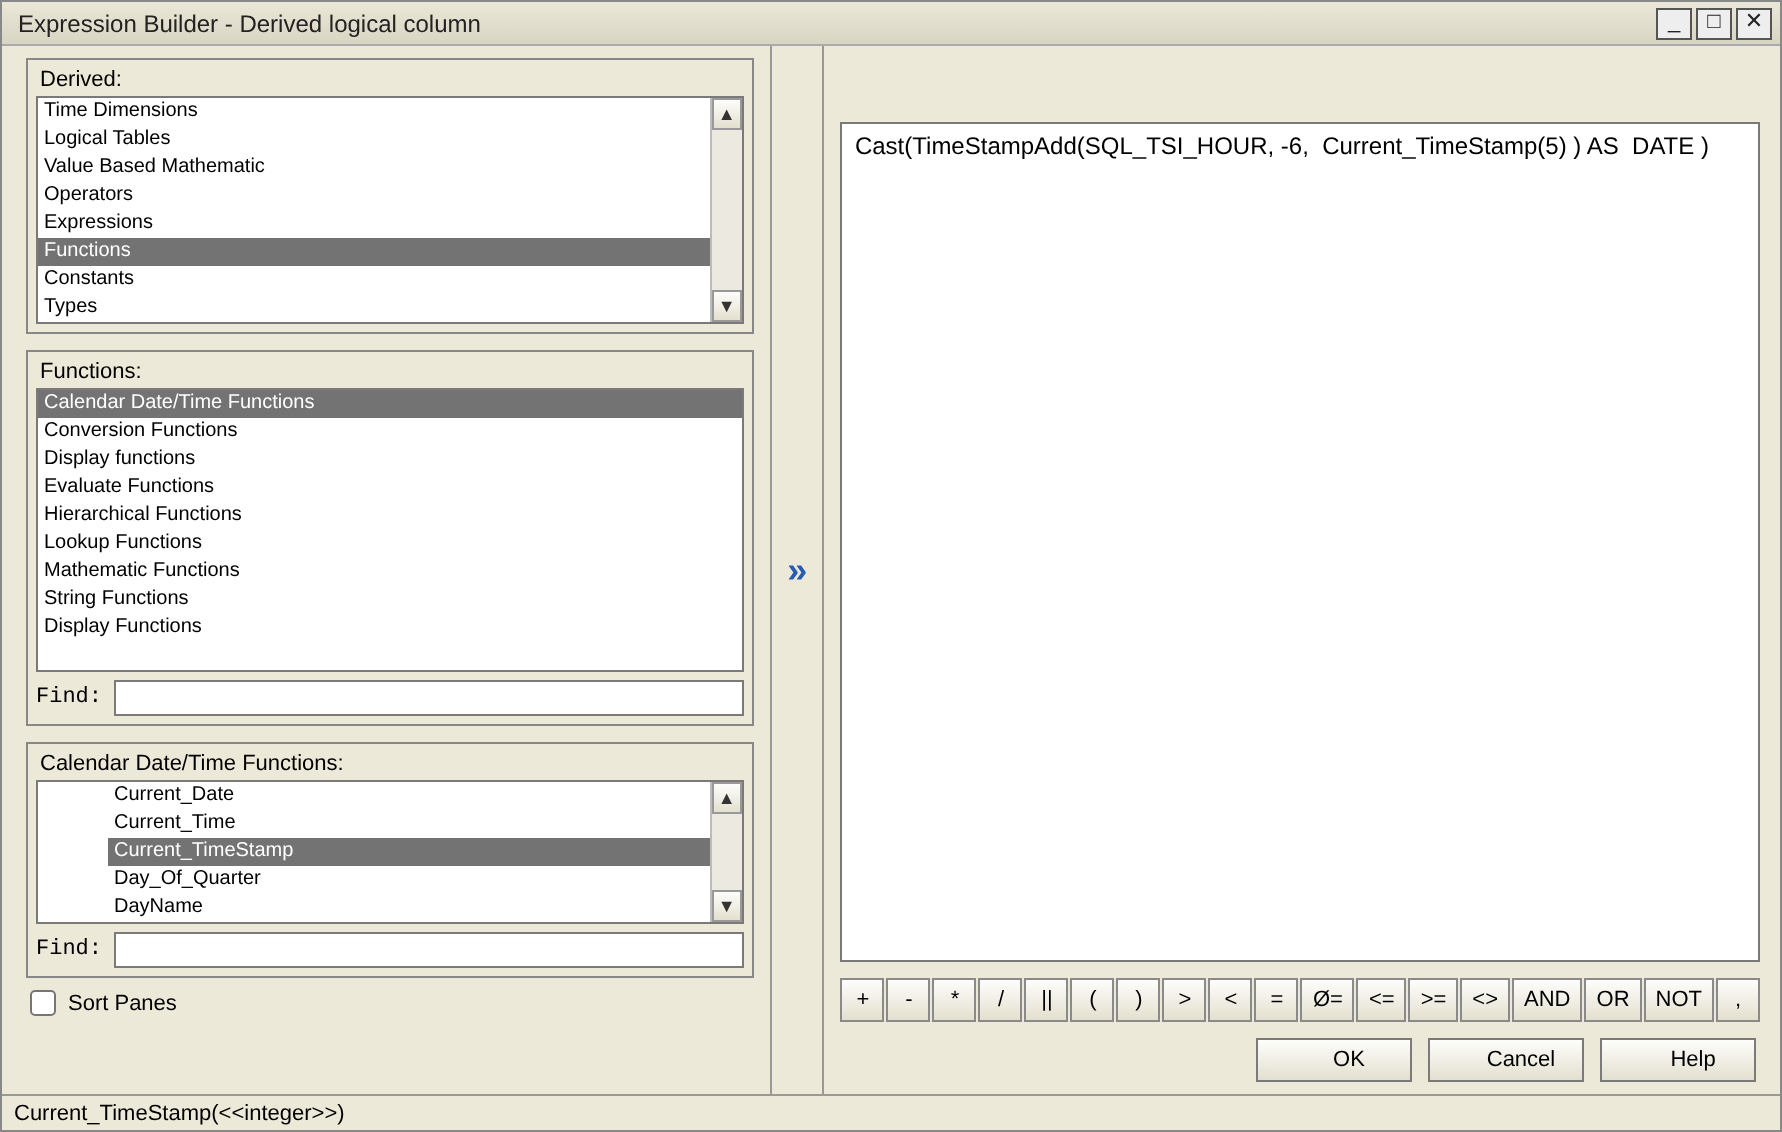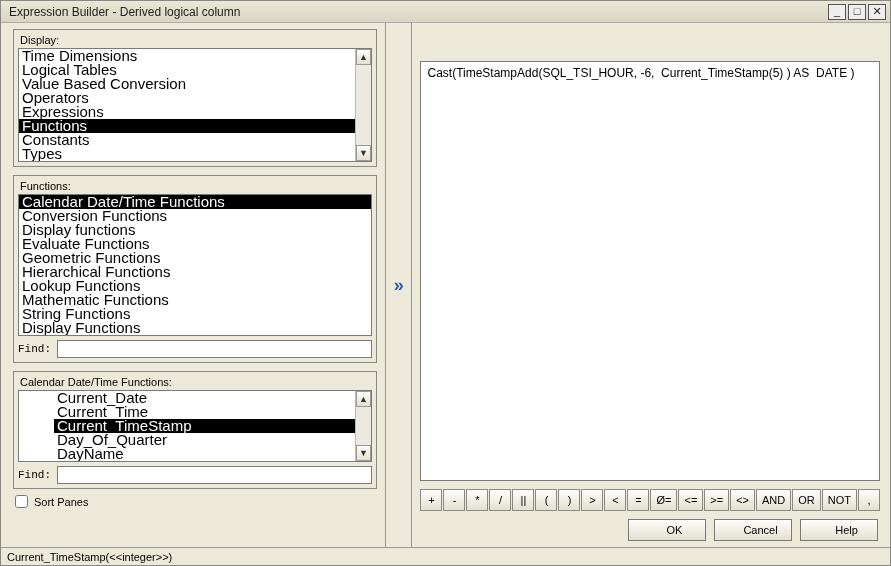--- a/index.html
+++ b/index.html
@@ -74,30 +74,30 @@
   }
   .listbox-wrap {
     position: relative;
     background: #fff;
     border: 1px solid #7a7a7a;
     display: flex;
   }
   .listbox {
     flex: 1;
     overflow: hidden;
-    font-size: 15px;
+    font-size: 10px;
     line-height: 14px;
   }
   .listbox .item {
     padding: 0 3px;
     white-space: nowrap;
     cursor: default;
   }
   .listbox .item.selected {
-    background: #000000;
+    background: #737373;
     color: #fff;
   }
   .vscroll {
     width: 16px;
     background: #eceae0;
     border-left: 1px solid #bbb;
     display: flex; flex-direction: column;
   }
   .vscroll .arrow {
     height: 16px;
@@ -198,26 +198,26 @@
       <div class="win-btn">□</div>
       <div class="win-btn">✕</div>
     </div>
   </div>
 
   <div class="body">
 
     <div class="left-pane">
 
       <div class="group first">
-        <div class="group-label">Display:</div>
+        <div class="group-label">Derived:</div>
         <div class="listbox-wrap lb-cat">
           <div class="listbox" id="lb-category">
               <div class="item">Time Dimensions</div>
               <div class="item">Logical Tables</div>
-              <div class="item">Value Based Conversion</div>
+              <div class="item">Value Based Mathematic</div>
               <div class="item">Operators</div>
               <div class="item">Expressions</div>
               <div class="item selected">Functions</div>
               <div class="item">Constants</div>
               <div class="item">Types</div>
             </div>
           <div class="vscroll">
             <div class="arrow">▲</div>
             <div class="track"></div>
             <div class="arrow">▼</div>
@@ -226,21 +226,20 @@
       </div>
 
       <div class="group">
         <div class="group-label">Functions:</div>
         <div class="listbox-wrap lb-func">
           <div class="listbox" id="lb-functions">
               <div class="item selected">Calendar Date/Time Functions</div>
               <div class="item">Conversion Functions</div>
               <div class="item">Display functions</div>
               <div class="item">Evaluate Functions</div>
-              <div class="item">Geometric Functions</div>
               <div class="item">Hierarchical Functions</div>
               <div class="item">Lookup Functions</div>
               <div class="item">Mathematic Functions</div>
               <div class="item">String Functions</div>
               <div class="item">Display Functions</div>
             </div>
         </div>
         <div class="find-row">
           <span class="lbl">Find:</span>
           <input type="text" value="" style="">

